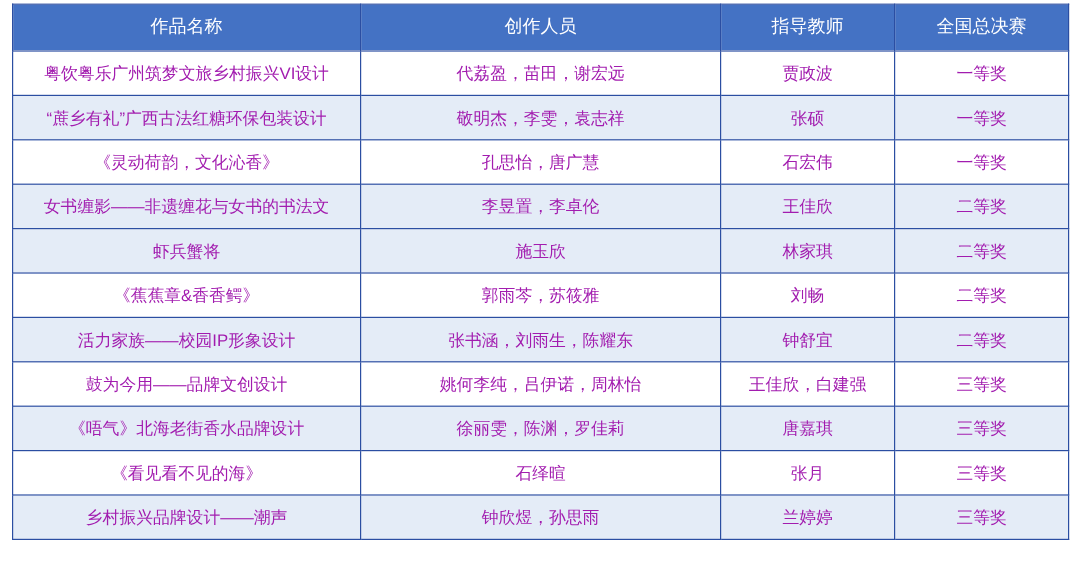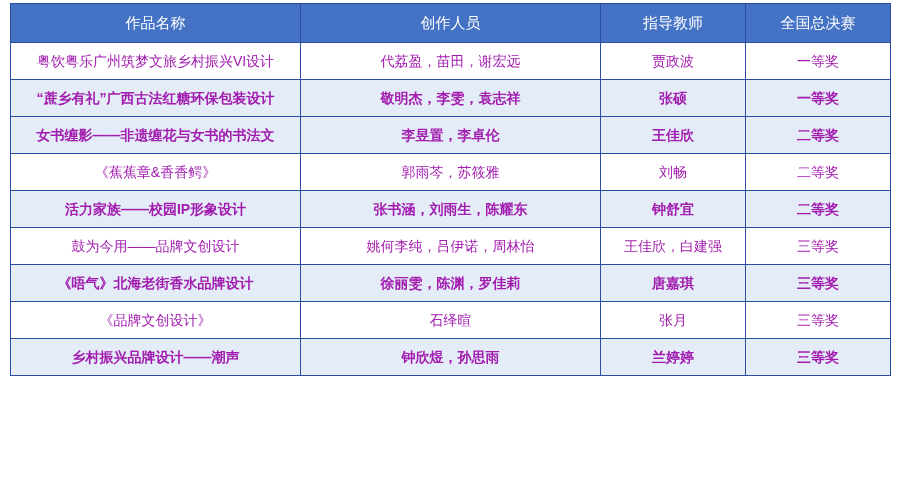--- a/index.html
+++ b/index.html
@@ -44,21 +44,20 @@
     color: #ffffff;
     font-weight: normal;
     height: 38px;
     font-size: 15px;
   }
   tbody tr.row-odd td {
     background: #ffffff;
   }
   tbody tr.row-even td {
     background: #e4ecf7;
-    font-weight: bold;
   }
   col.c-title { width: 290px; }
   col.c-authors { width: 300px; }
   col.c-teacher { width: 145px; }
   col.c-award { width: 145px; }
 </style>
 </head>
 <body>
 
 <div class="table-wrap">
@@ -83,24 +82,36 @@
         <td>代荔盈，苗田，谢宏远</td>
         <td>贾政波</td>
         <td>一等奖</td>
       </tr>
       <tr class="row-even">
         <td>“蔗乡有礼”广西古法红糖环保包装设计</td>
         <td>敬明杰，李雯，袁志祥</td>
         <td>张硕</td>
         <td>一等奖</td>
       </tr>
+      <tr class="row-odd">
+        <td>《灵动荷韵，文化沁香》</td>
+        <td>孔思怡，唐广慧</td>
+        <td>石宏伟</td>
+        <td>一等奖</td>
+      </tr>
       <tr class="row-even">
         <td>女书缠影——非遗缠花与女书的书法文</td>
         <td>李昱置，李卓伦</td>
         <td>王佳欣</td>
+        <td>二等奖</td>
+      </tr>
+      <tr class="row-even">
+        <td>虾兵蟹将</td>
+        <td>施玉欣</td>
+        <td>林家琪</td>
         <td>二等奖</td>
       </tr>
       <tr class="row-odd">
         <td>《蕉蕉章&amp;香香鳄》</td>
         <td>郭雨芩，苏筱雅</td>
         <td>刘畅</td>
         <td>二等奖</td>
       </tr>
       <tr class="row-even">
         <td>活力家族——校园IP形象设计</td>
@@ -114,21 +125,21 @@
         <td>王佳欣，白建强</td>
         <td>三等奖</td>
       </tr>
       <tr class="row-even">
         <td>《唔气》北海老街香水品牌设计</td>
         <td>徐丽雯，陈渊，罗佳莉</td>
         <td>唐嘉琪</td>
         <td>三等奖</td>
       </tr>
       <tr class="row-odd">
-        <td>《品牌文创设计》</td>
+        <td>《看见看不见的海》</td>
         <td>石绎暄</td>
         <td>张月</td>
         <td>三等奖</td>
       </tr>
       <tr class="row-even">
         <td>乡村振兴品牌设计——潮声</td>
         <td>钟欣煜，孙思雨</td>
         <td>兰婷婷</td>
         <td>三等奖</td>
       </tr>

